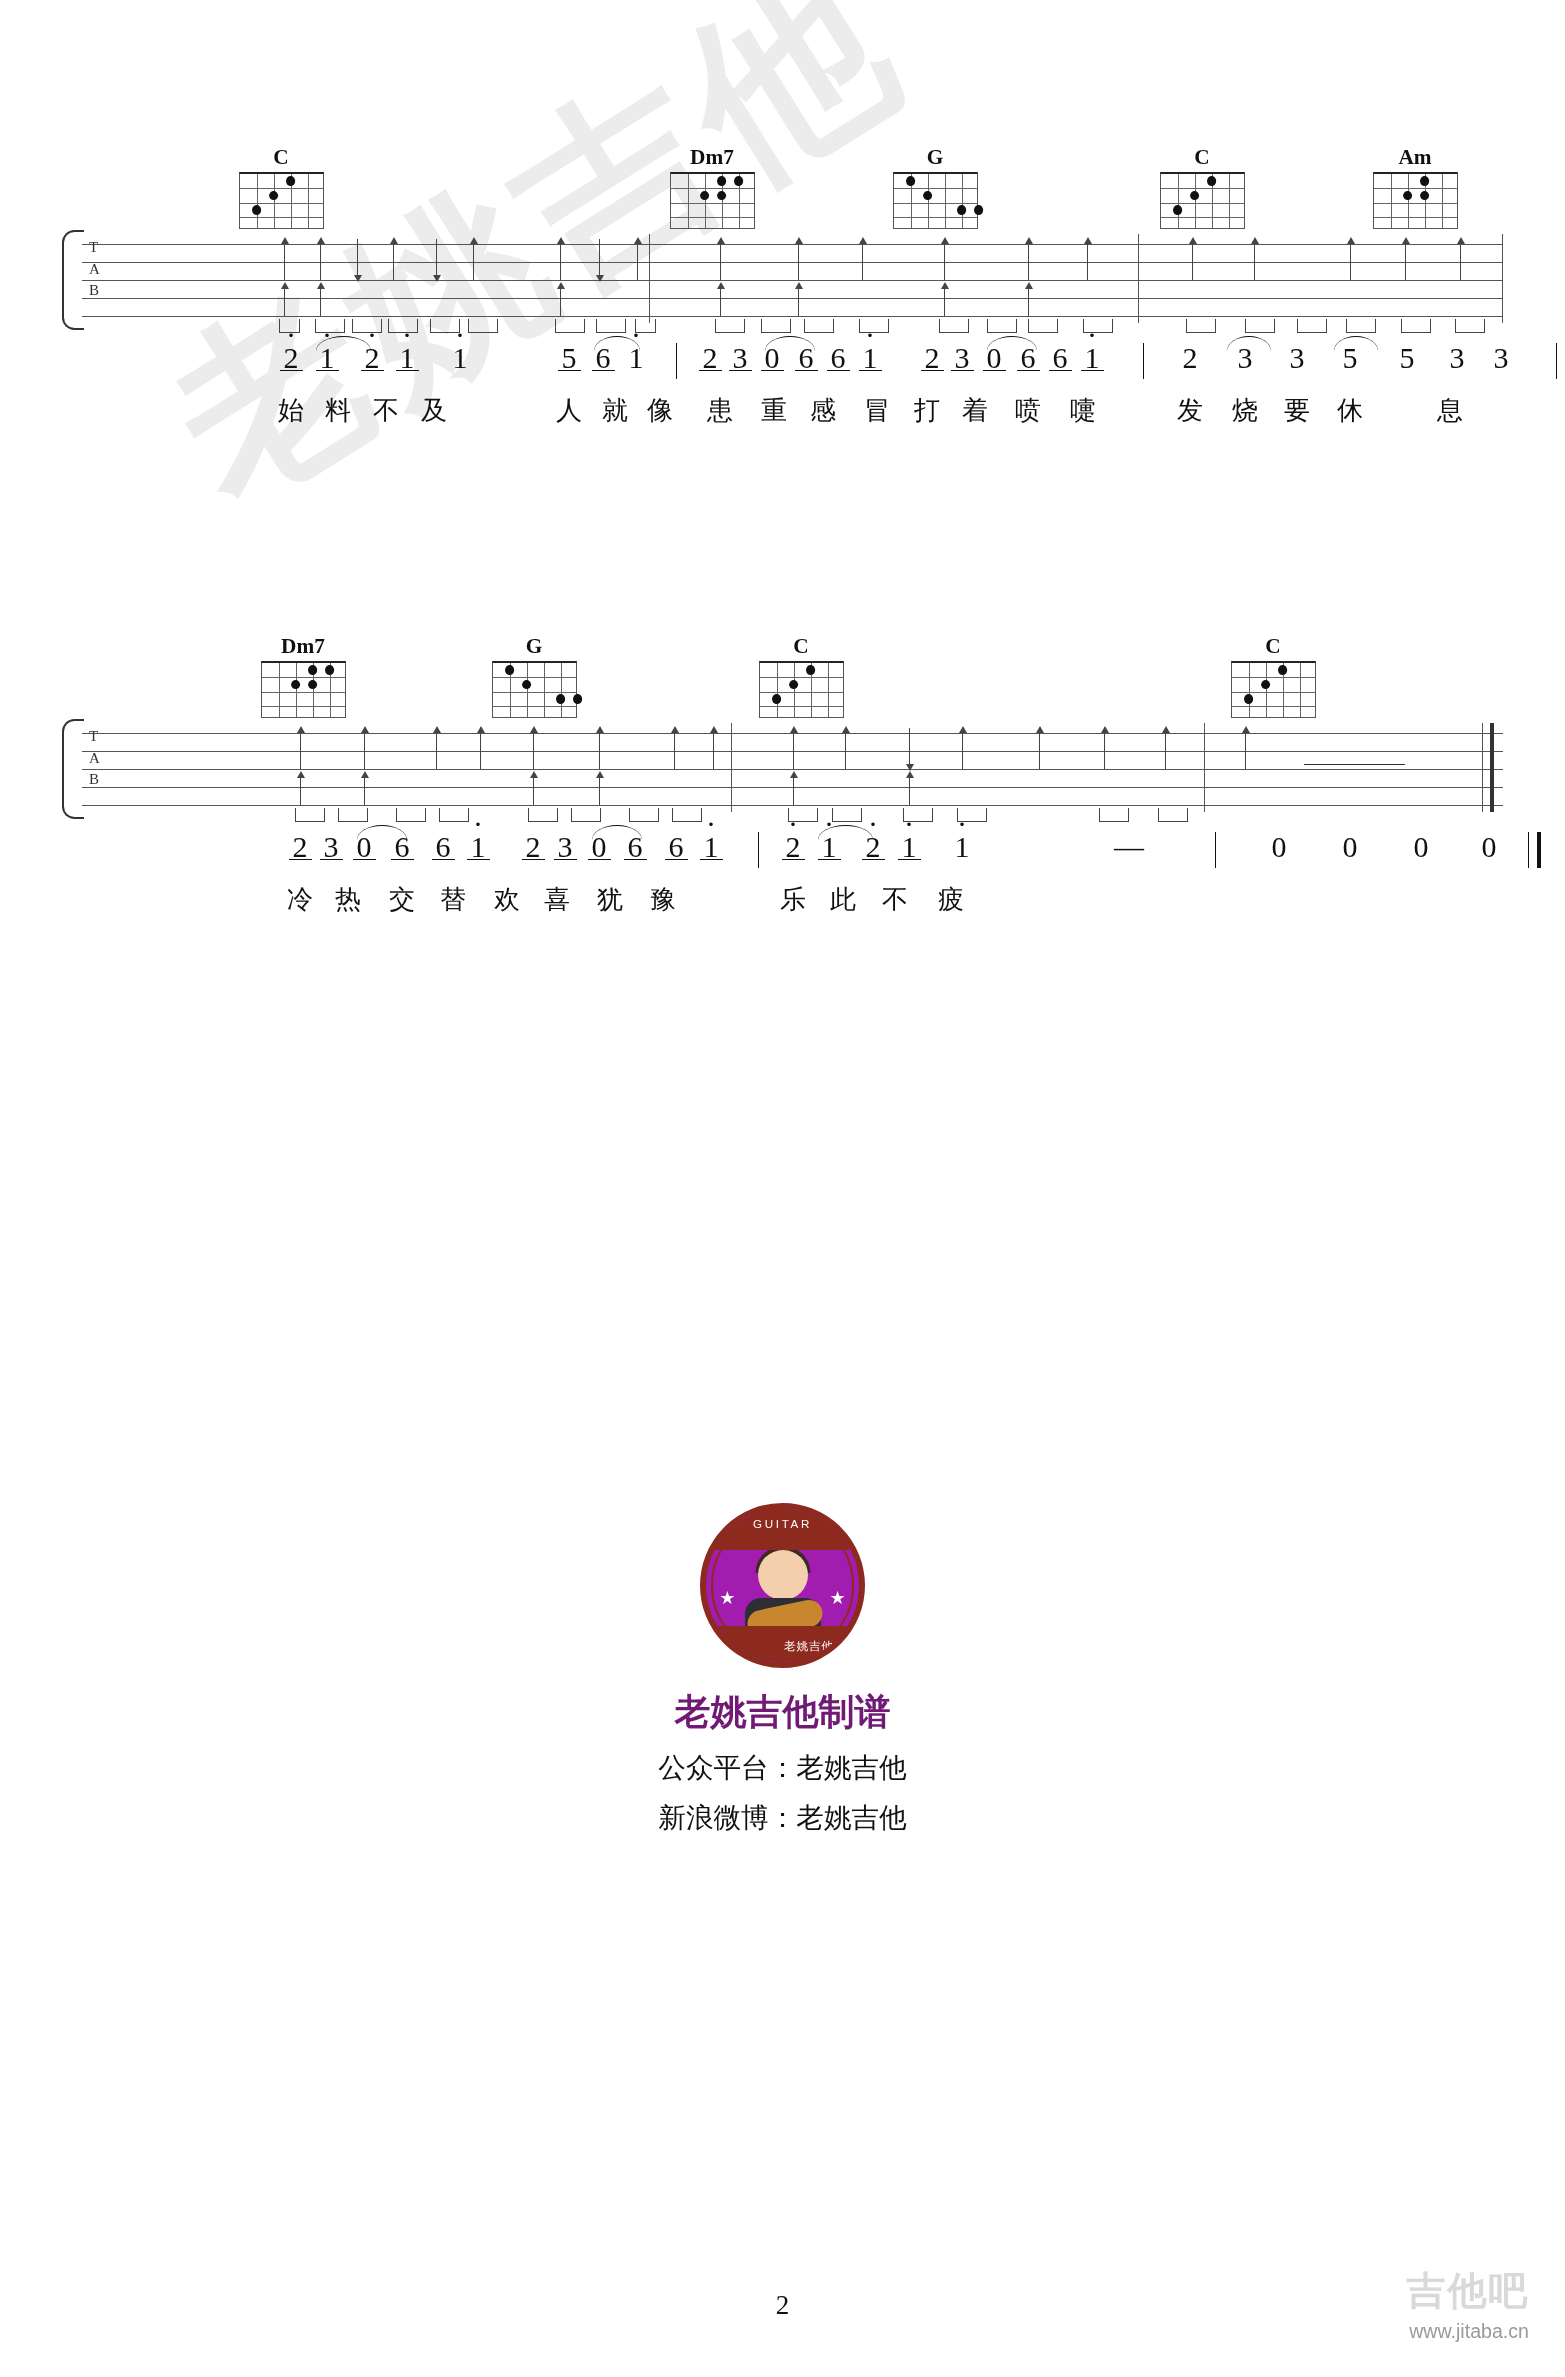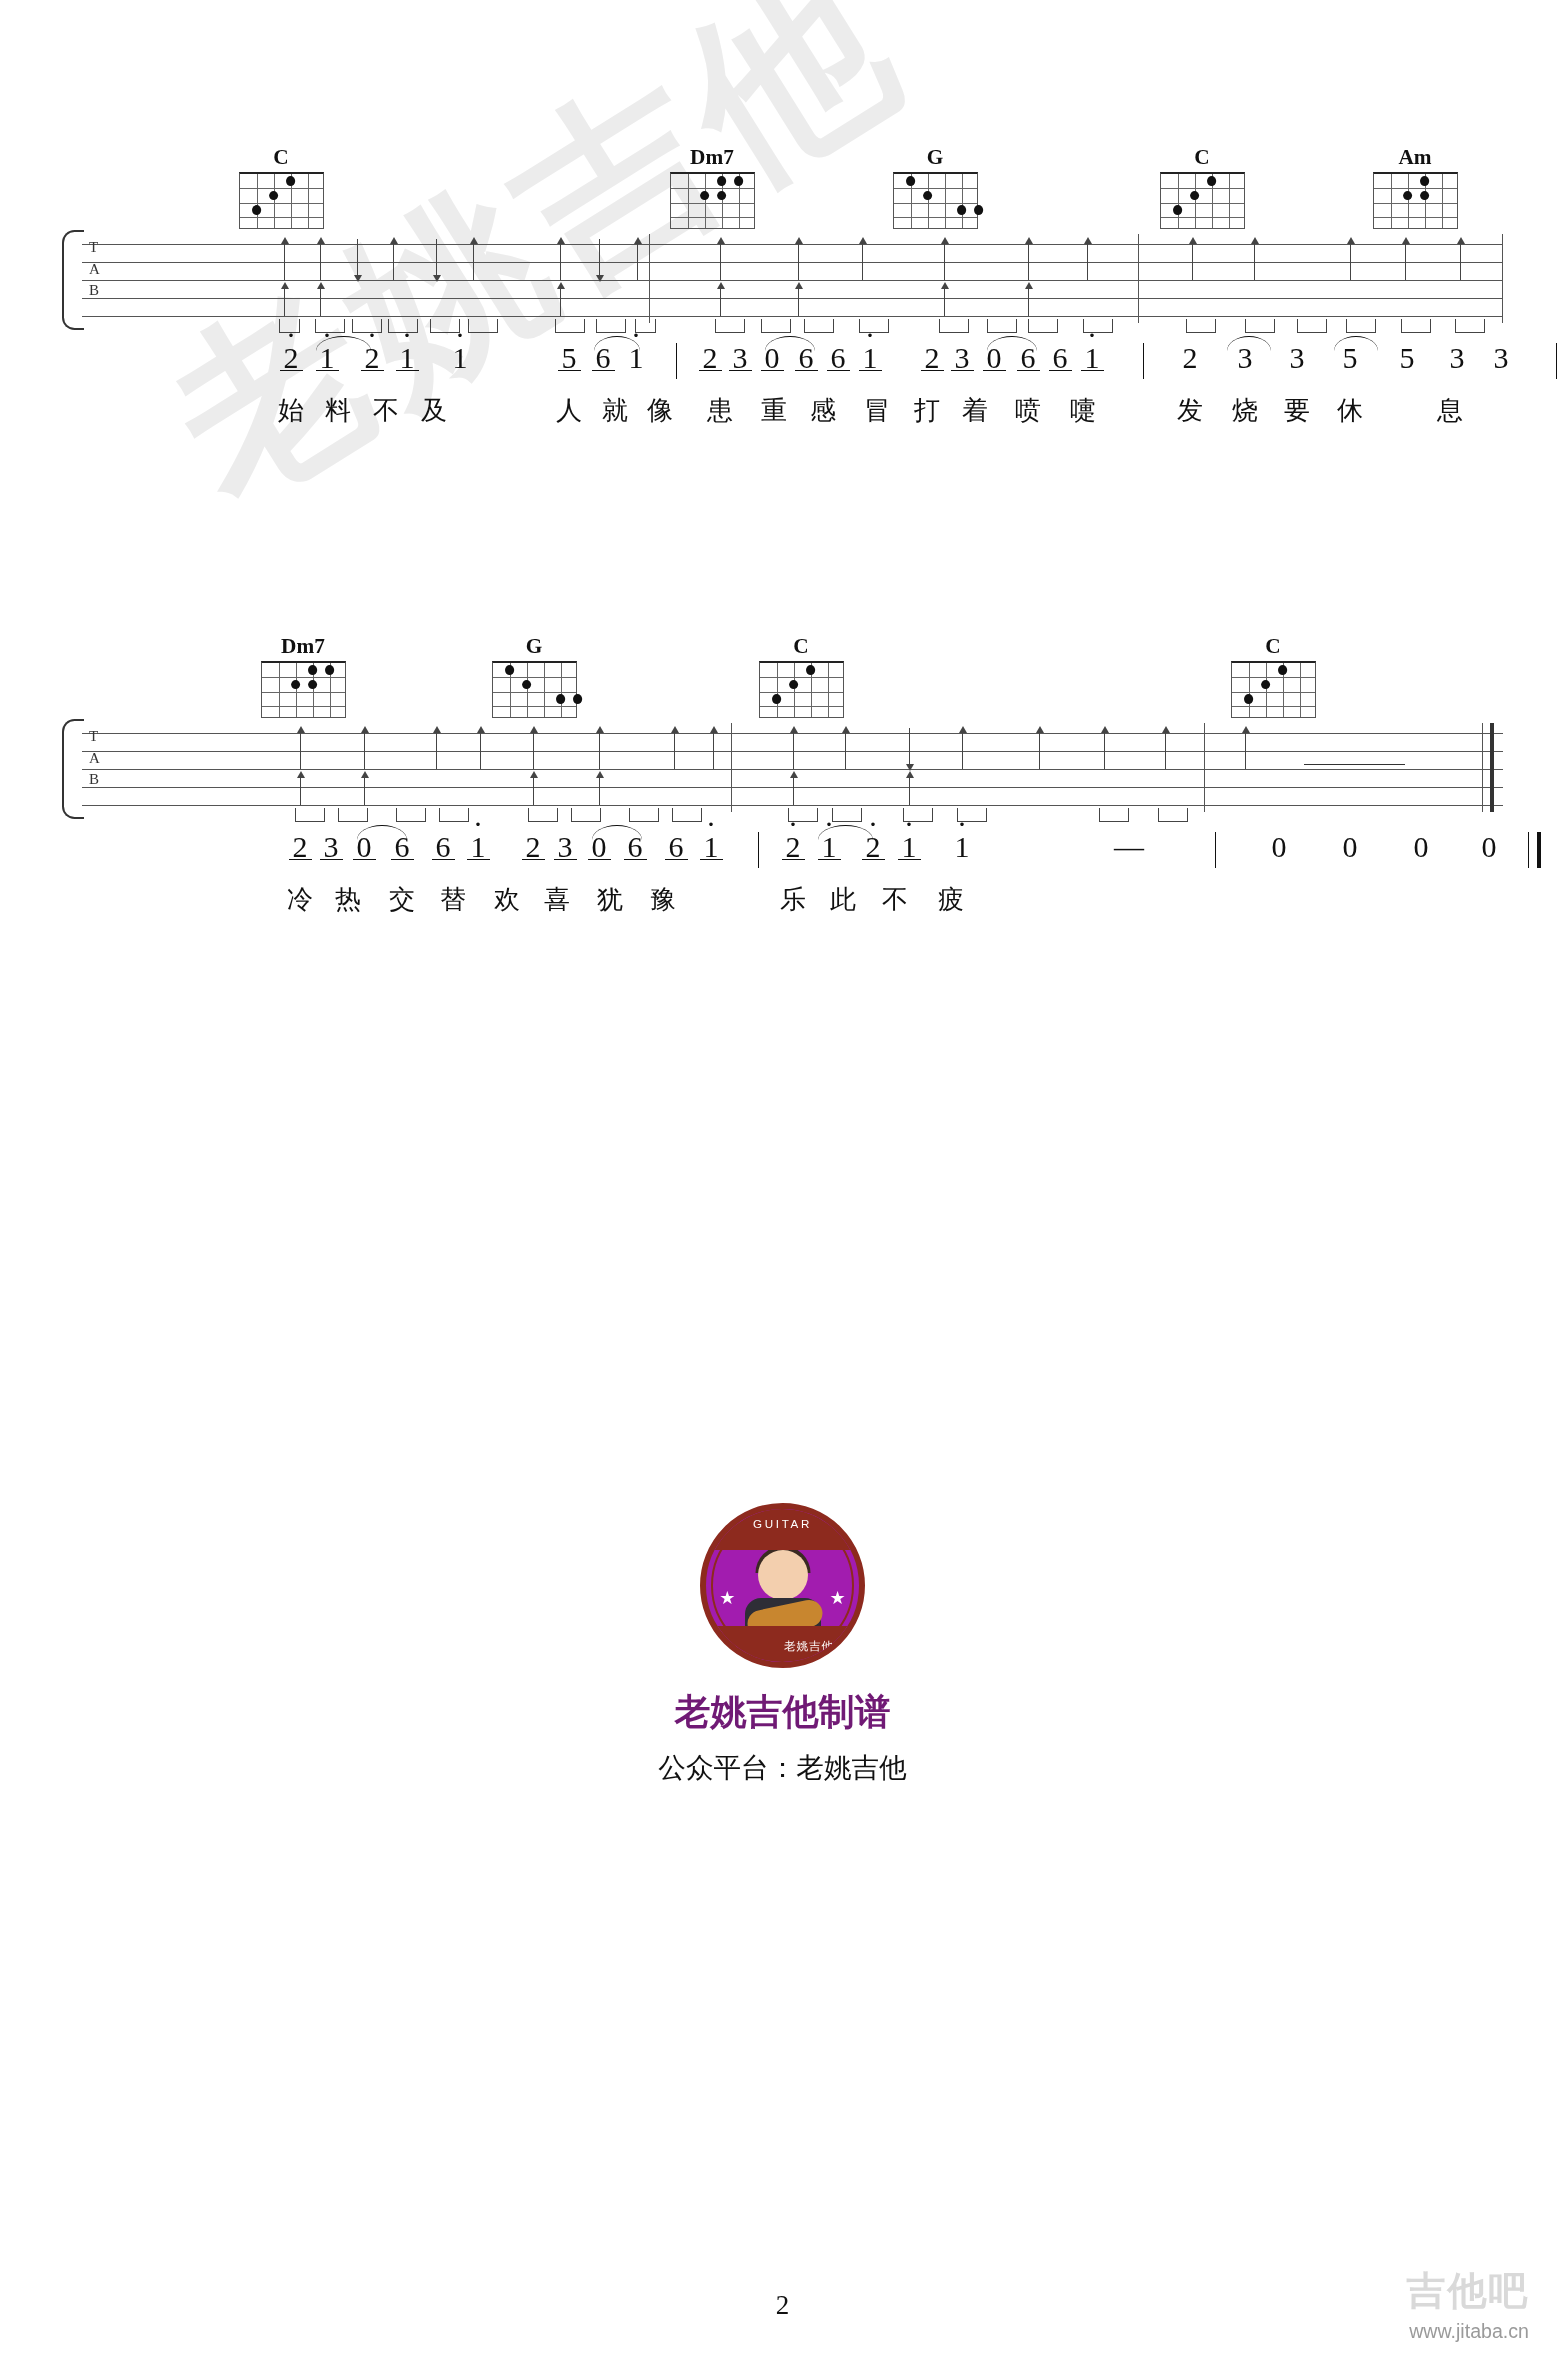--- a/index.html
+++ b/index.html
@@ -812,20 +812,21 @@
     <div class="topband">
       <span>GUITAR</span>
     </div>
     <div class="botband">
       <span>老姚吉他教室</span>
     </div>
   </div>
 
   <div id="credit-title">老姚吉他制谱</div>
   <div class="credit-line">公众平台：老姚吉他</div>
+  <div class="credit-line">新浪微博：老姚吉他</div>
 </div>
 
 <div id="page-number">2</div>
 
 <div id="site-mark">
   <div class="cn">吉他吧</div>
   <div class="url">www.jitaba.cn</div>
 </div>
 
 

